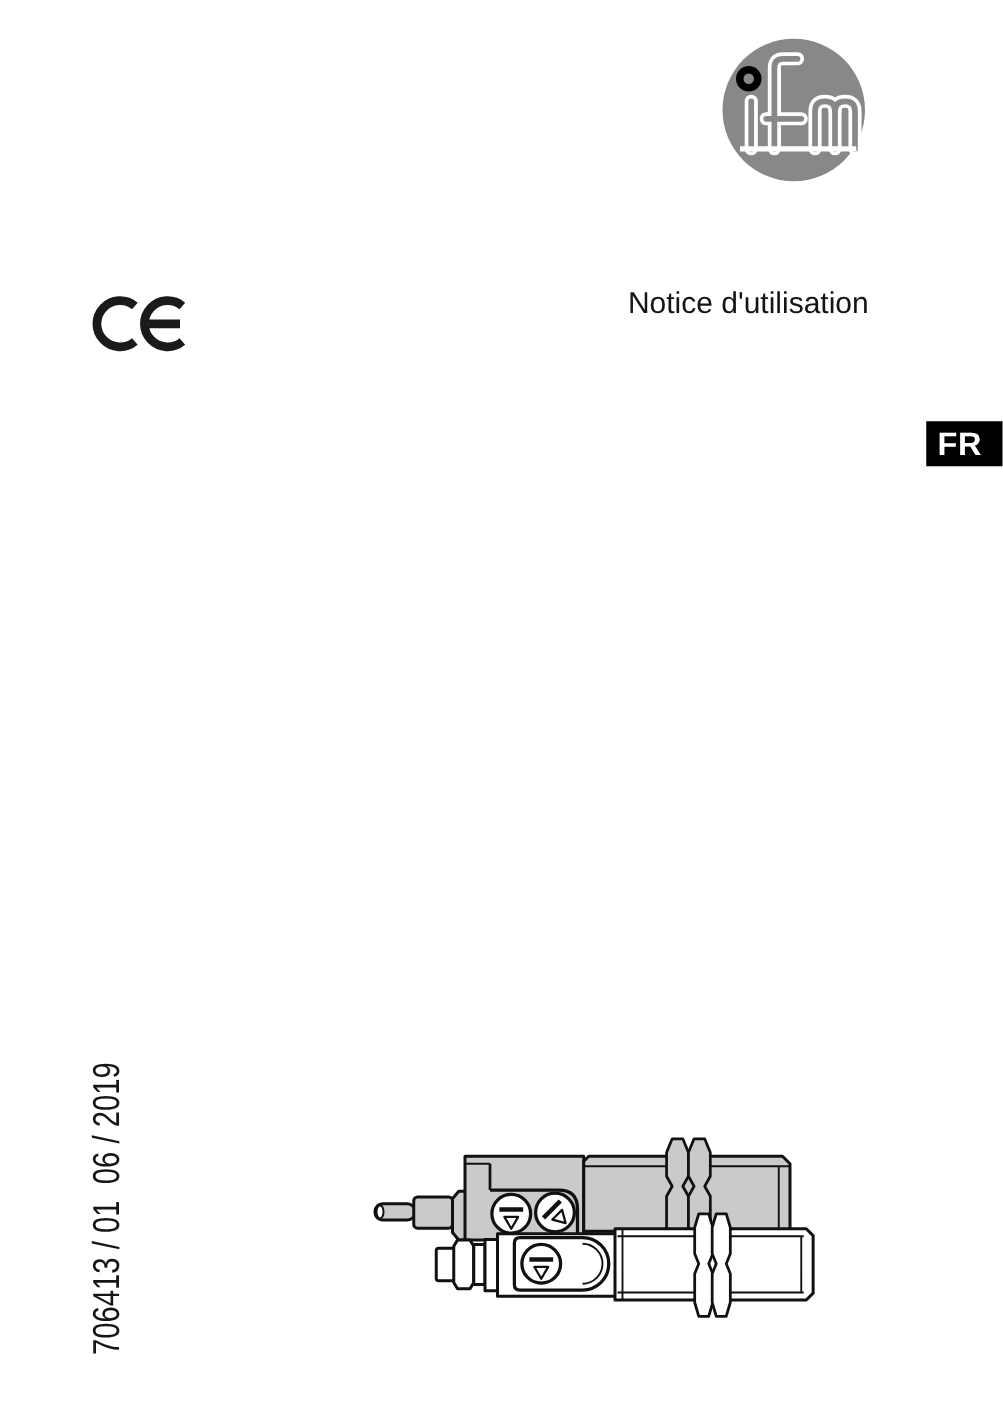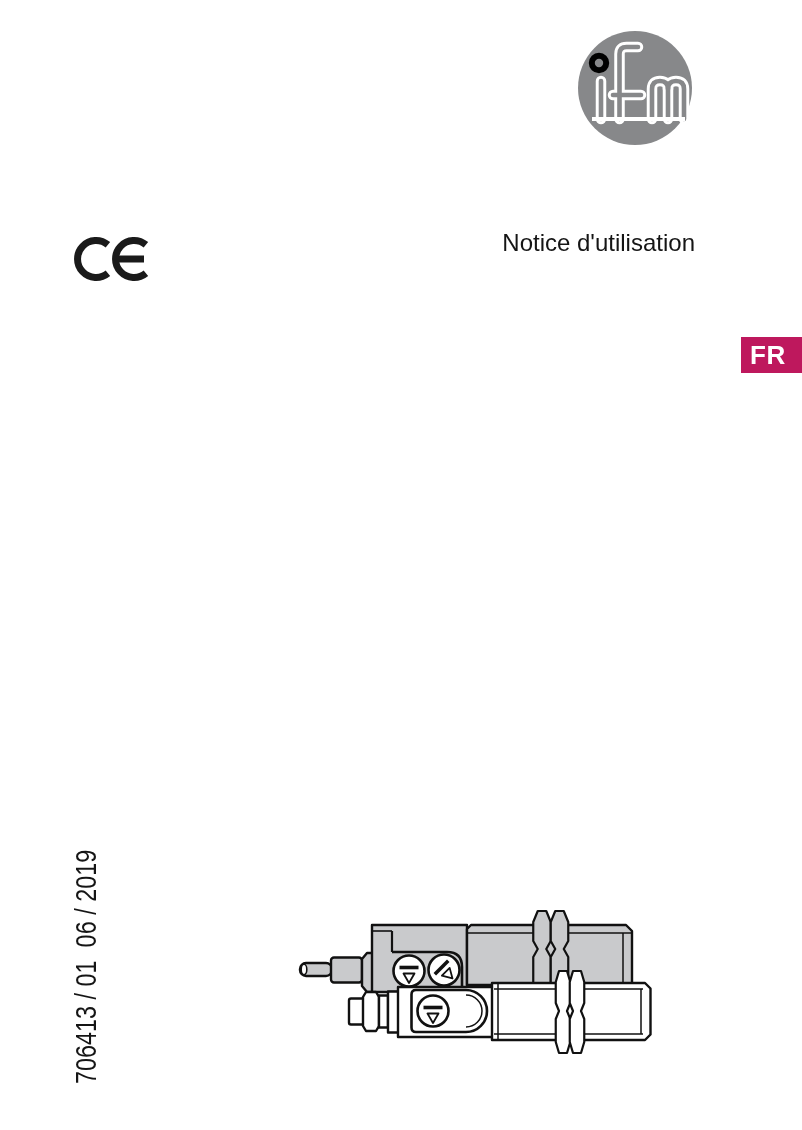--- a/index.html
+++ b/index.html
@@ -10,21 +10,21 @@
     color:#111;
   }
   .logo-svg{position:absolute;left:575px;top:28px;}
   .ce-svg{position:absolute;left:65px;top:228px;}
   .title-block{
     position:absolute;top:229px;right:107px;
     text-align:center;font-size:24px;line-height:28.5px;color:#151515;
   }
   .fr-badge{
     position:absolute;left:741px;top:337px;width:61px;height:36px;
-    background:#be185d;color:#fff;display:flex;align-items:center;
+    background:#000000;color:#fff;display:flex;align-items:center;
     box-sizing:border-box;padding-left:9px;
     font-size:26px;font-weight:bold;letter-spacing:0.5px;
   }
   .doc-number{
     position:absolute;left:71px;top:1084px;
     transform-origin:0 0;
     transform:rotate(-90deg) scaleX(0.78);
     font-size:30px;line-height:30px;white-space:pre;color:#151515;
   }
   .illustration-svg{position:absolute;left:290px;top:890px;}

